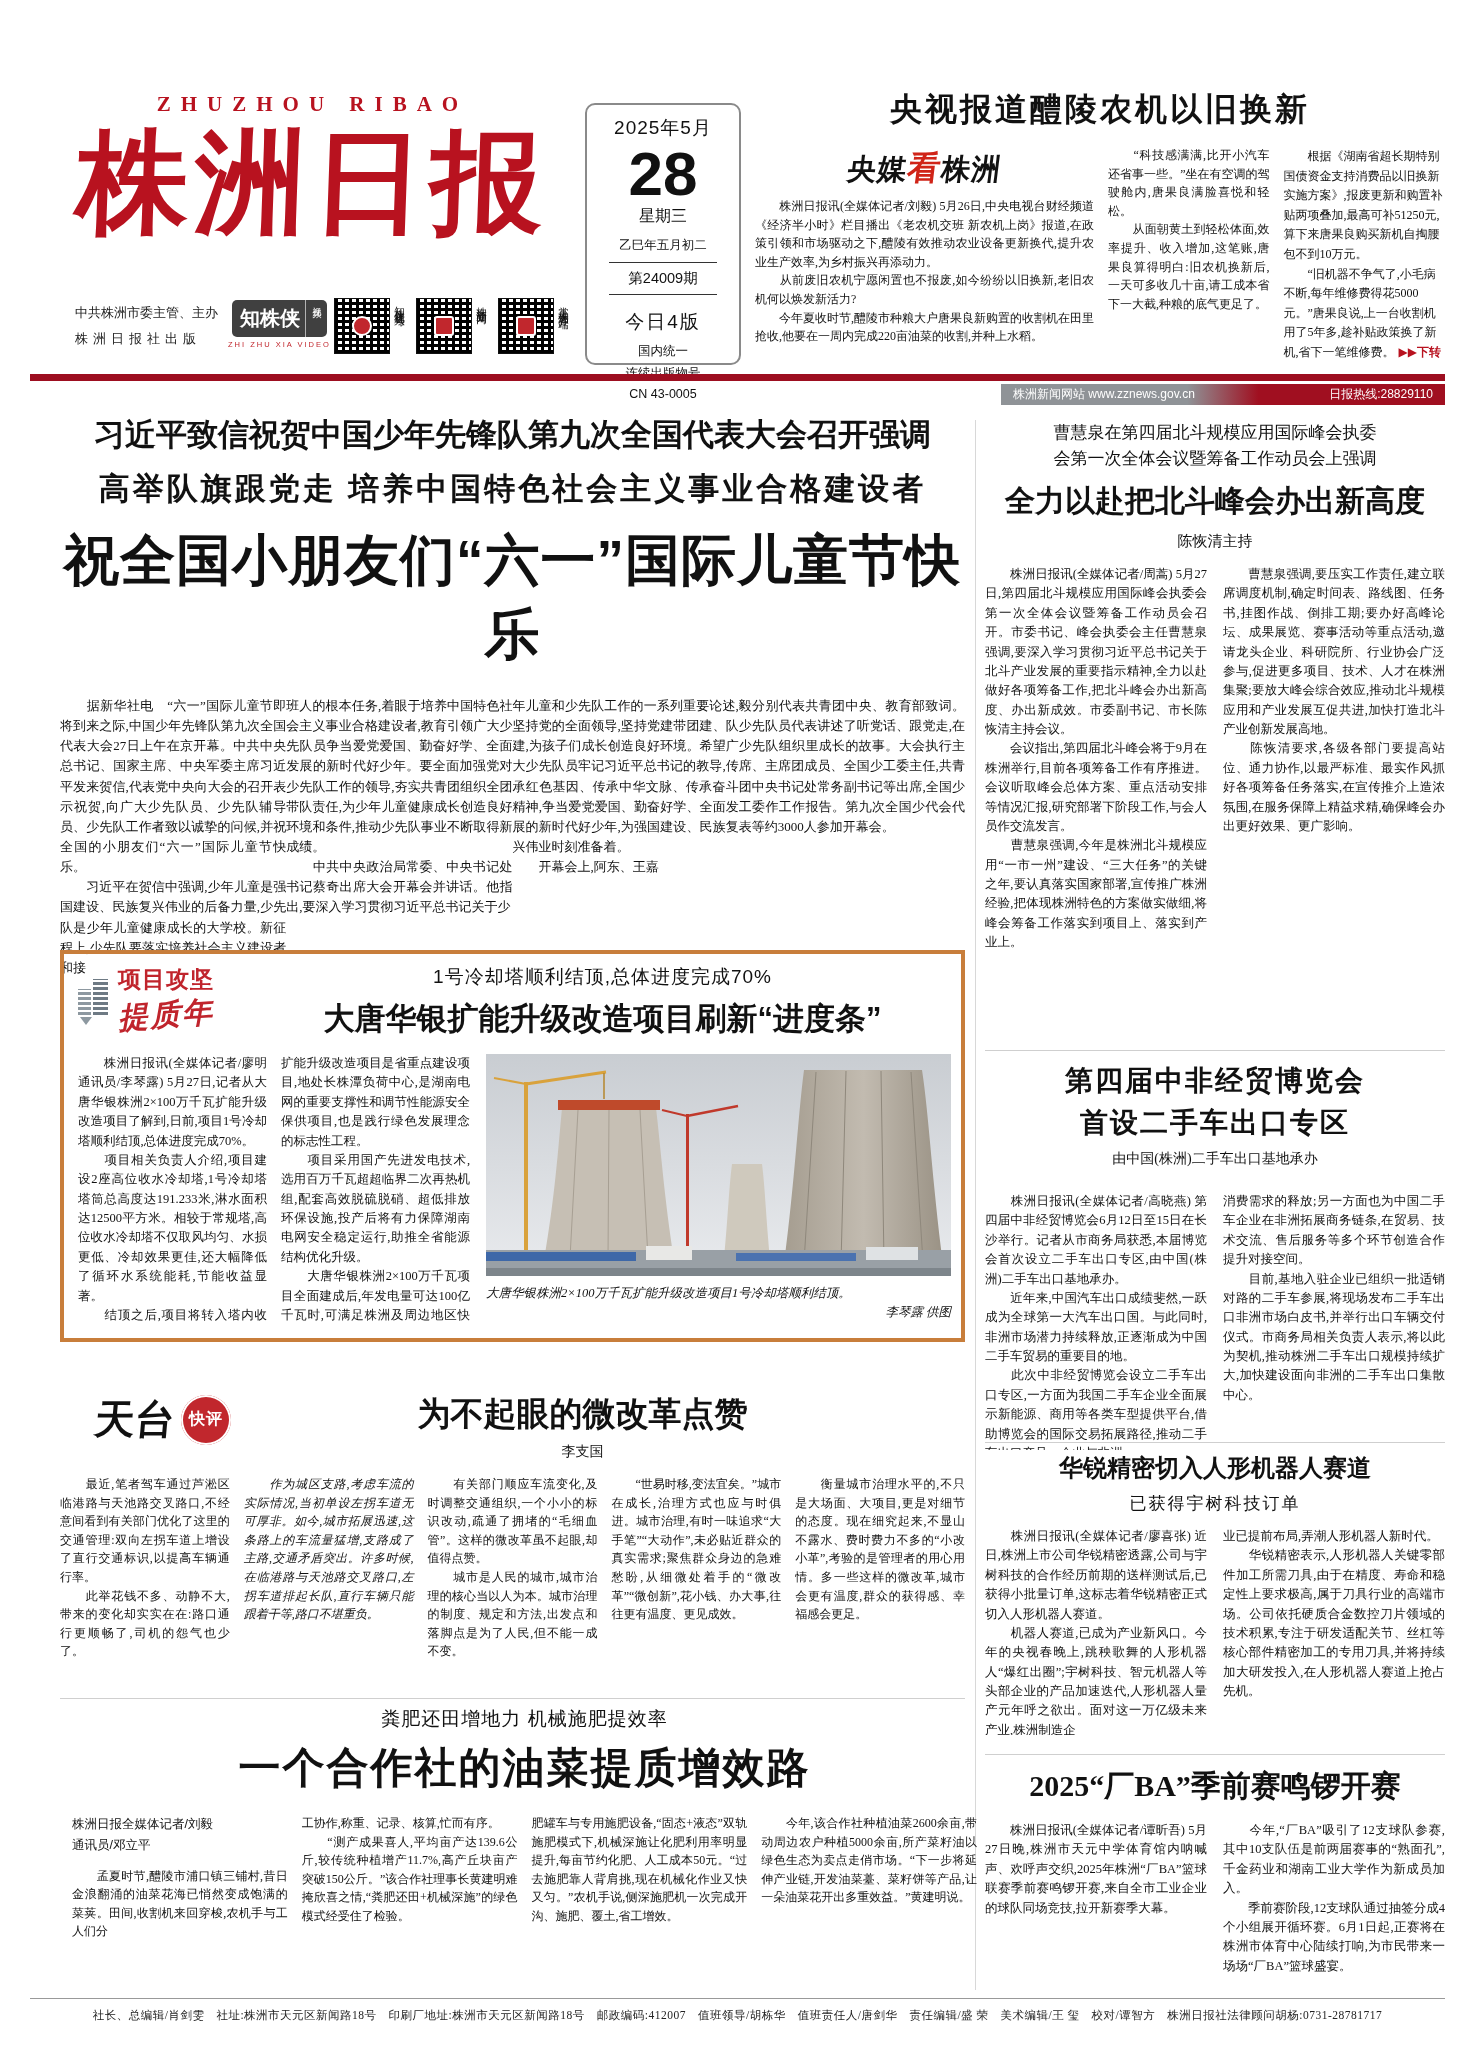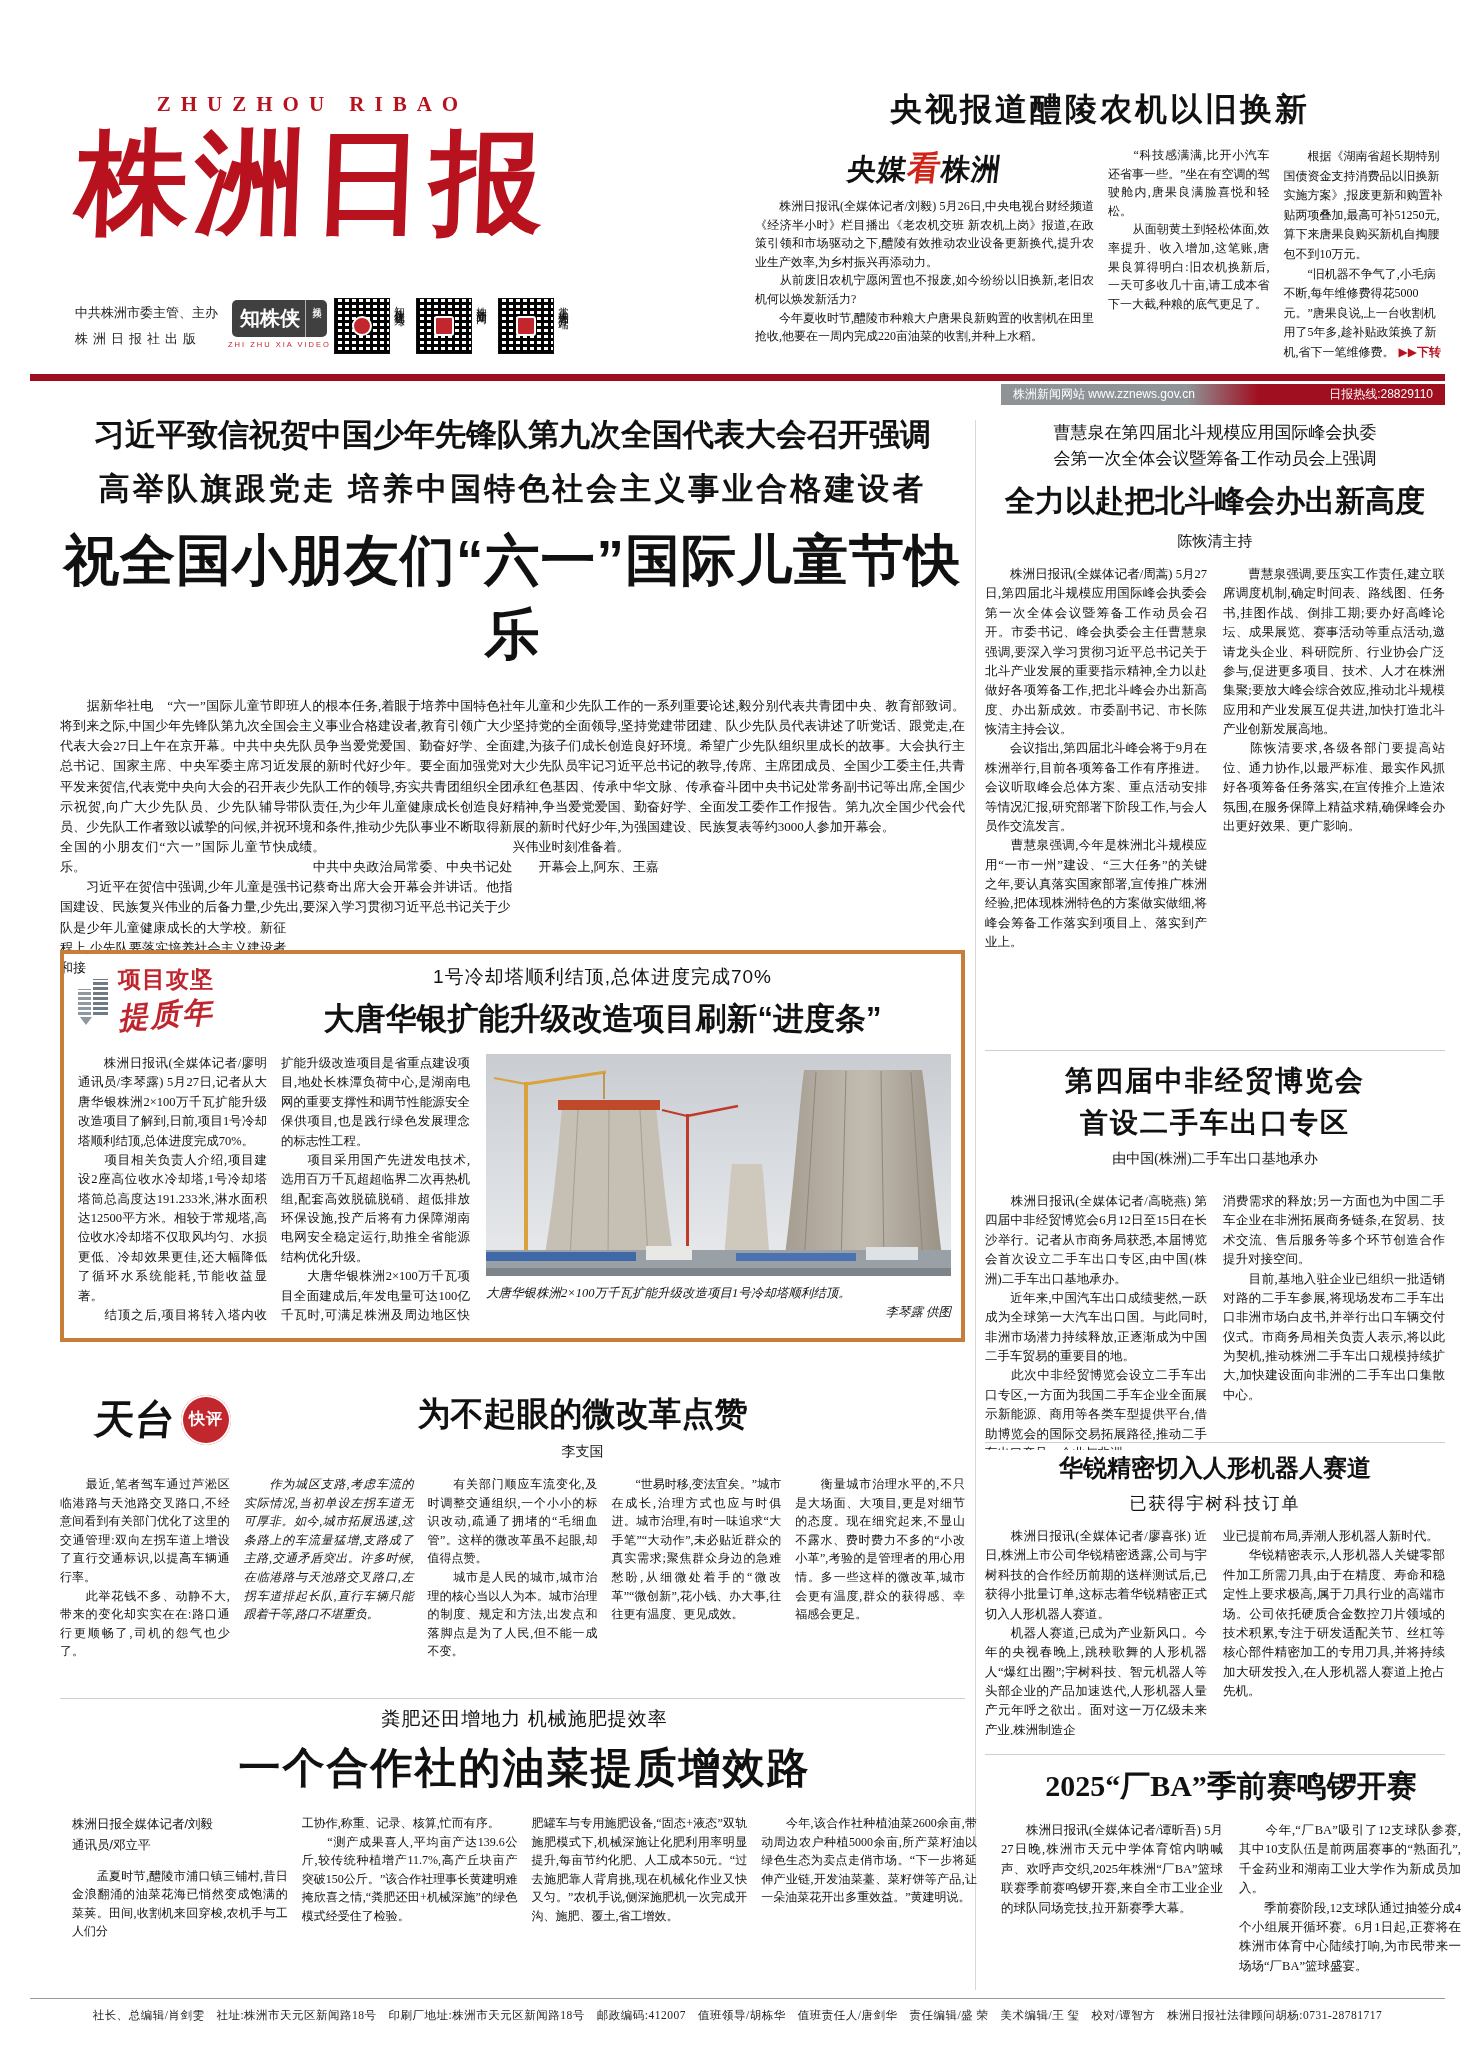--- a/index.html
+++ b/index.html
@@ -113,20 +113,35 @@
       <div class="qr-label">株洲新闻网</div>
     </div>
     <div class="qr-item">
       <div class="qr">
           <div class="badge"></div>
         </div>
       <div class="qr-label">掌上株洲客户端</div>
     </div>
   </div>
 
+  <div class="abs datebox" style="left:585px;top:103px;width:156px;height:262px;">
+    <div class="db-ym">2025年5月</div>
+    <div class="db-day">28</div>
+    <div class="db-wk">星期三</div>
+    <div class="db-sm">乙巳年五月初二</div>
+    <div class="db-rule"></div>
+    <div class="db-issue">第24009期</div>
+    <div class="db-rule"></div>
+    <div class="db-pages">今日4版</div>
+    <div class="db-sm ctr" style="margin-top:6px;">
+      <div>国内统一</div>
+      <div>连续出版物号</div>
+      <div>CN 43-0005</div>
+    </div>
+  </div>
 
   <div class="abs red-rule" style="left:30px;top:374px;width:1415px;"></div>
 
   <div class="abs newsbar" style="right:30px;top:384px;width:420px;">
     <span>株洲新闻网站 www.zznews.gov.cn</span>
     <span>日报热线:28829110</span>
   </div>
 
   <div class="abs" style="left:755px;top:88px;width:690px;">
     <div class="h-serif ctr" style="font-size:32px;letter-spacing:3px;">央视报道醴陵农机以旧换新</div>
@@ -317,21 +332,21 @@
         <div class="bodytxt" style="font-size:12px;">　　孟夏时节,醴陵市浦口镇三铺村,昔日金浪翻涌的油菜花海已悄然变成饱满的菜荚。田间,收割机来回穿梭,农机手与工人们分</div>
       </div>
       <div class="bodytxt" style="font-size:12px;">工协作,称重、记录、核算,忙而有序。
 　　“测产成果喜人,平均亩产达139.6公斤,较传统种植增产11.7%,高产丘块亩产突破150公斤。”该合作社理事长黄建明难掩欣喜之情,“粪肥还田+机械深施”的绿色模式经受住了检验。</div>
       <div class="bodytxt" style="font-size:12px;">肥罐车与专用施肥设备,“固态+液态”双轨施肥模式下,机械深施让化肥利用率明显提升,每亩节约化肥、人工成本50元。“过去施肥靠人背肩挑,现在机械化作业又快又匀。”农机手说,侧深施肥机一次完成开沟、施肥、覆土,省工增效。</div>
       <div class="bodytxt" style="font-size:12px;">　　今年,该合作社种植油菜2600余亩,带动周边农户种植5000余亩,所产菜籽油以绿色生态为卖点走俏市场。“下一步将延伸产业链,开发油菜薹、菜籽饼等产品,让一朵油菜花开出多重效益。”黄建明说。</div>
     </div>
   </div>
 
   <div class="abs hline" style="left:985px;top:1754px;width:460px;"></div>
-  <div class="abs" style="left:985px;top:1766px;width:460px;margin-left:16px;">
+  <div class="abs" style="left:985px;top:1766px;width:460px;">
     <div class="h-serif ctr" style="font-size:30px;">2025“厂BA”季前赛鸣锣开赛</div>
     <div class="cols" style="gap:16px;margin-top:14px;height:168px;overflow:hidden;">
       <div class="bodytxt" style="font-size:12.5px;">　　株洲日报讯(全媒体记者/谭昕吾) 5月27日晚,株洲市天元中学体育馆内呐喊声、欢呼声交织,2025年株洲“厂BA”篮球联赛季前赛鸣锣开赛,来自全市工业企业的球队同场竞技,拉开新赛季大幕。</div>
       <div class="bodytxt" style="font-size:12.5px;">　　今年,“厂BA”吸引了12支球队参赛,其中10支队伍是前两届赛事的“熟面孔”,千金药业和湖南工业大学作为新成员加入。
 　　季前赛阶段,12支球队通过抽签分成4个小组展开循环赛。6月1日起,正赛将在株洲市体育中心陆续打响,为市民带来一场场“厂BA”篮球盛宴。</div>
     </div>
   </div>
 
   <div class="abs hline" style="left:30px;top:1998px;width:1415px;background:#999;"></div>
   <div class="abs footer" style="left:60px;top:2008px;width:1355px;">社长、总编辑/肖剑雯　社址:株洲市天元区新闻路18号　印刷厂地址:株洲市天元区新闻路18号　邮政编码:412007　值班领导/胡栋华　值班责任人/唐剑华　责任编辑/盛 荣　美术编辑/王 玺　校对/谭智方　株洲日报社法律顾问胡杨:0731-28781717</div>

